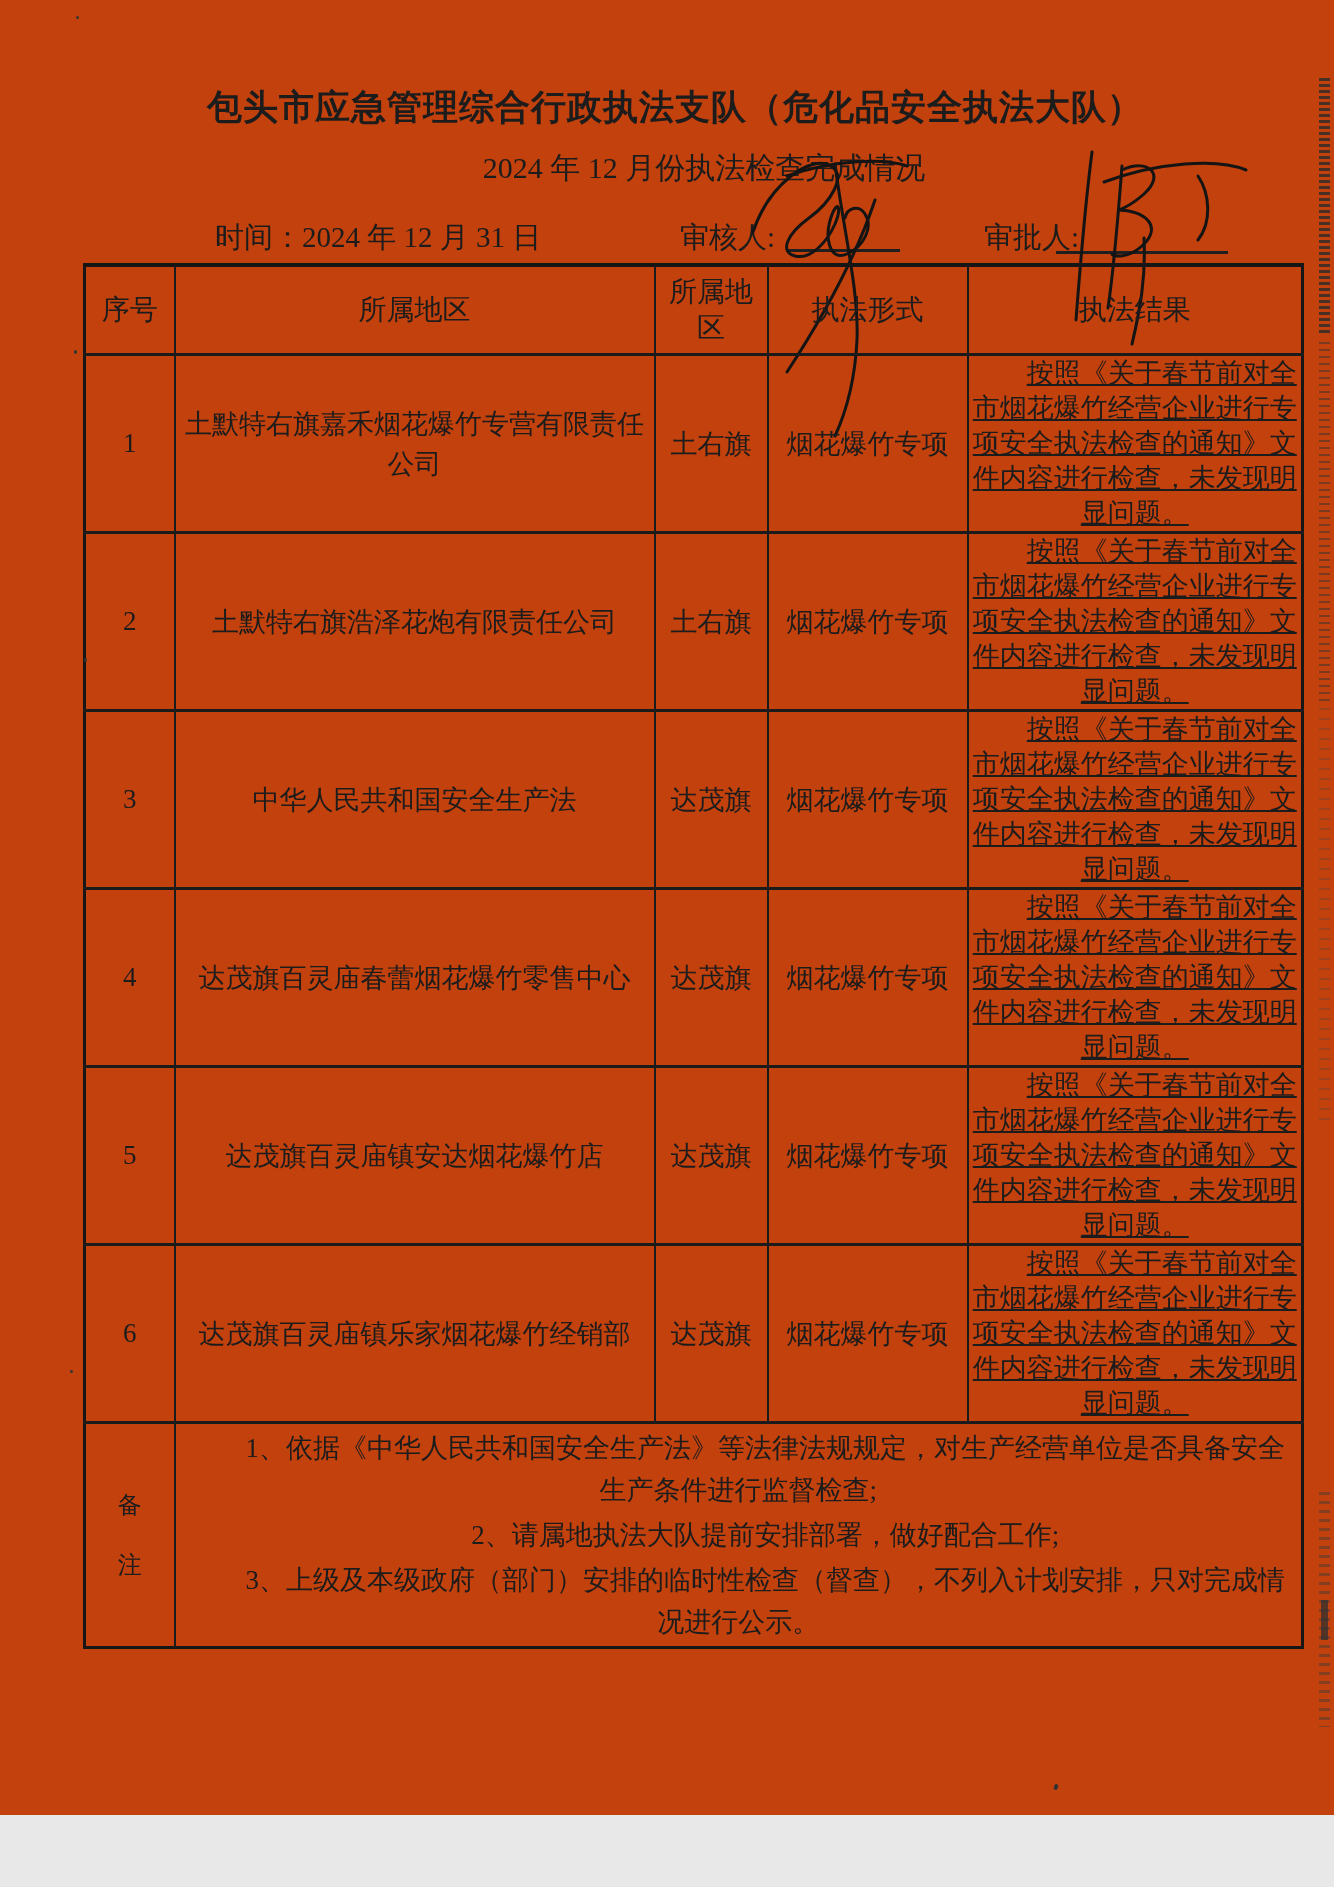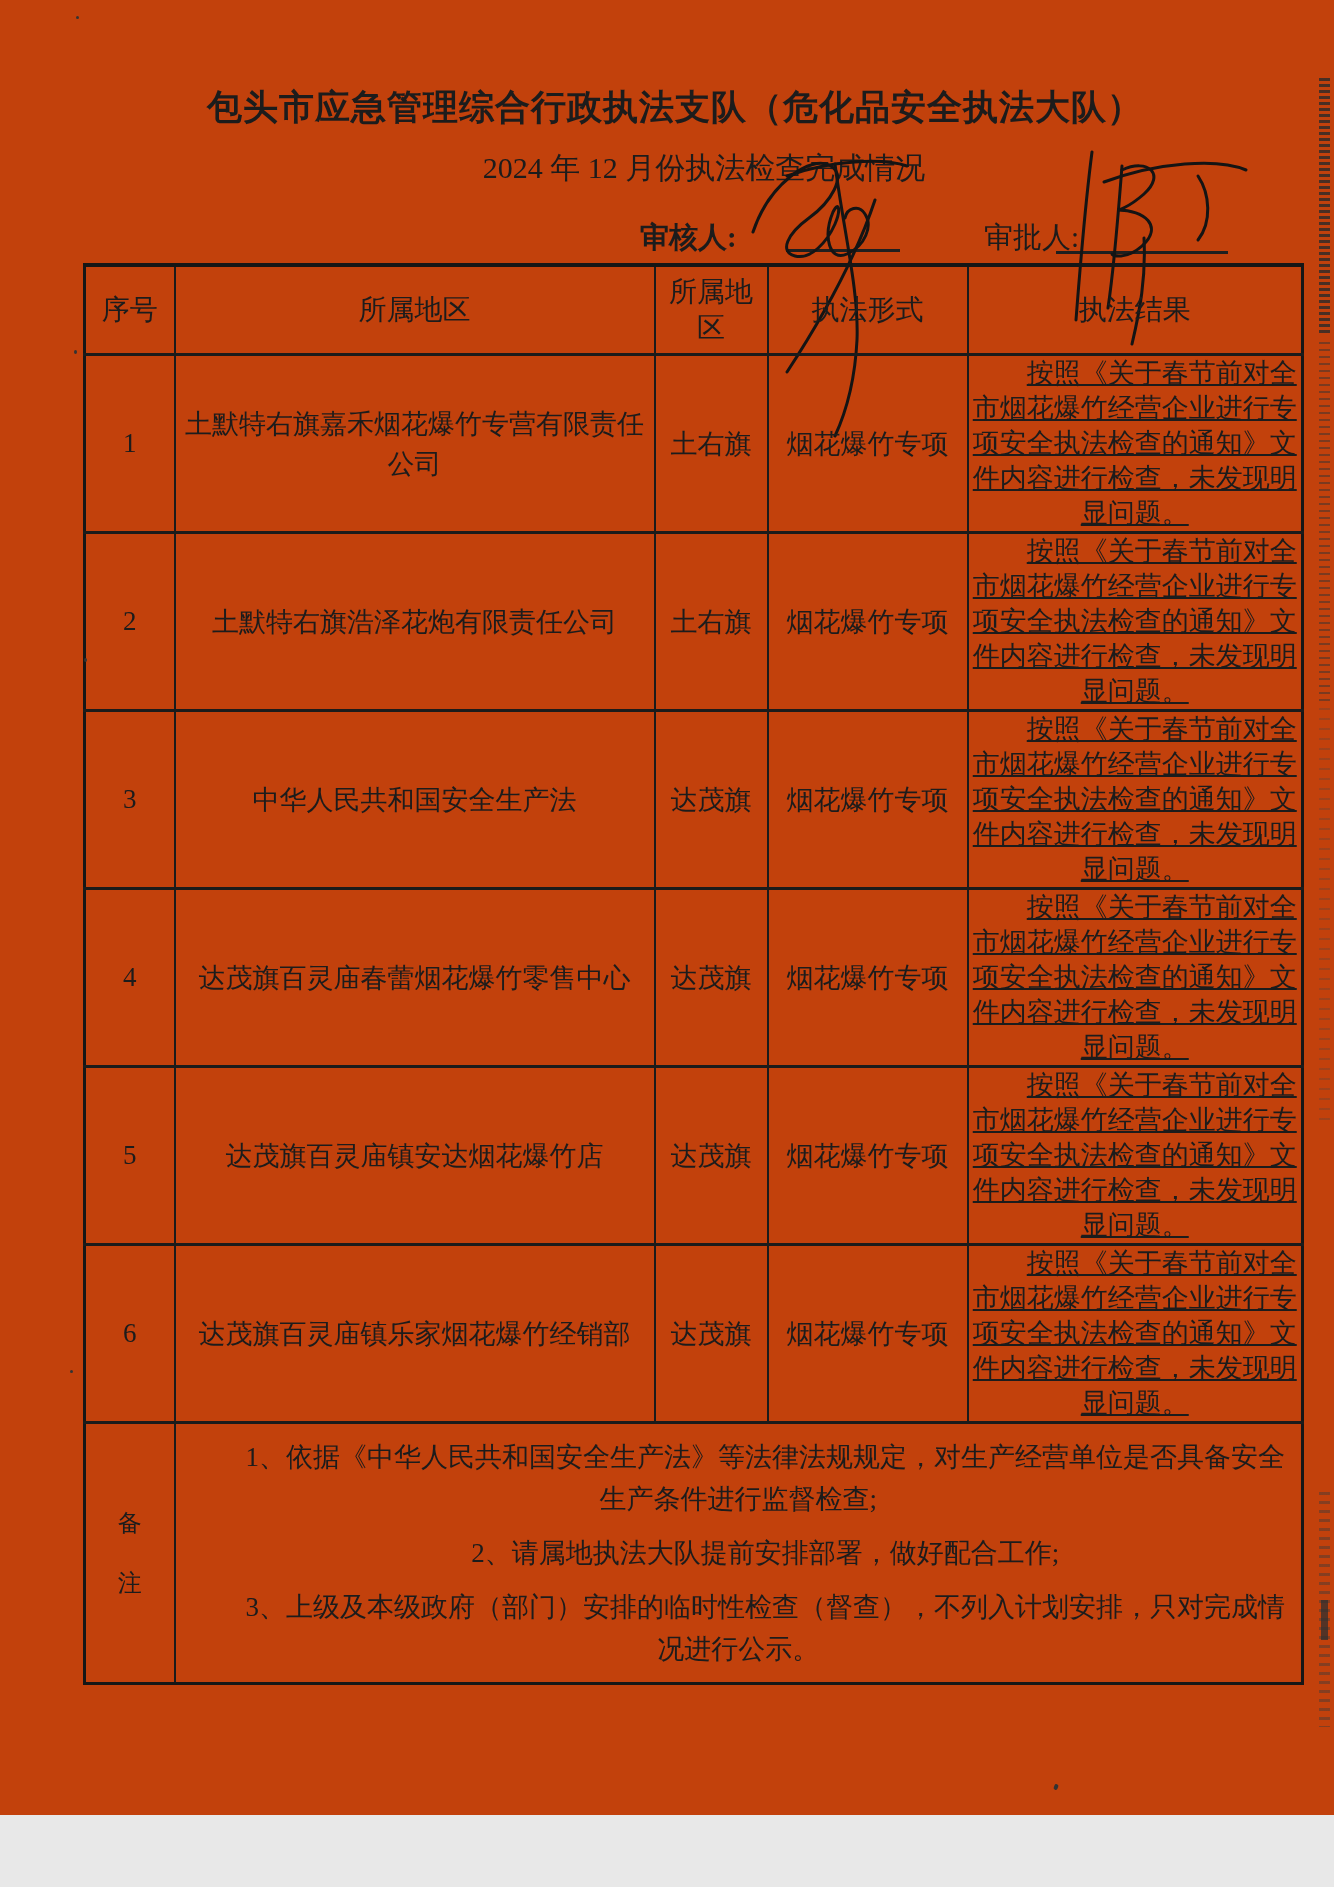--- a/index.html
+++ b/index.html
@@ -16,21 +16,21 @@
     text-align:center;transform:translateX(8px);
     font-size:35px;font-weight:bold;letter-spacing:1px;
   }
   .subtitle{
     position:absolute;top:148px;left:0;width:1334px;
     text-align:center;transform:translateX(37px);
     font-size:30px;font-weight:400;
   }
   .meta-item{position:absolute;top:218px;font-size:29px;white-space:nowrap;}
   .meta-date{left:215px;}
-  .meta-reviewer{left:640px;font-weight:bold;}
+  .meta-reviewer{left:680px;}
   .meta-approver{left:984px;}
   .sig-underline{position:absolute;height:3px;background:#1f1f1f;}
   .u-reviewer{left:786px;top:249px;width:114px;}
   .u-approver{left:1056px;top:251px;width:172px;}
   .sig{position:absolute;pointer-events:none;}
   .sig svg path{fill:none;stroke:#141414;stroke-width:3;stroke-linecap:round;}
   .sig-reviewer{left:735px;top:140px;}
   .sig-approver{left:1048px;top:118px;}
 
   table.doc{
@@ -53,21 +53,21 @@
   }
   tr.remarks-row td{height:182px;}
   td.remarks-label span{
     display:inline-block;width:1.05em;font-size:24px;
     line-height:2.5;word-break:break-all;text-align:center;
   }
   td.remarks-content{
     text-align:left;vertical-align:top;
     padding:10px 8px 6px 12px;font-size:24px;line-height:42px;
   }
-  td.remarks-content p{margin:12px;text-indent:2em;}
+  td.remarks-content p{margin:3px;text-indent:2em;}
 
   
   .edge-strip{position:absolute;right:4px;width:11px;}
   .edge-1{top:78px;height:256px;opacity:.8;
     background:repeating-linear-gradient(to bottom,#2a2a2a 0 3px,transparent 3px 6px);}
   .edge-2{top:342px;height:360px;opacity:.5;
     background:repeating-linear-gradient(to bottom,#333 0 2px,transparent 2px 7px);}
   .edge-3{top:708px;height:420px;opacity:.28;
     background:repeating-linear-gradient(to bottom,#444 0 2px,transparent 2px 10px);}
   .edge-4{top:1492px;height:235px;opacity:.45;
@@ -76,20 +76,21 @@
   .speck{position:absolute;background:#333;border-radius:50%;}
 </style>
 </head>
 <body>
 
 <div class="page">
 
   <div class="title">包头市应急管理综合行政执法支队（危化品安全执法大队）</div>
   <div class="subtitle">2024 年 12 月份执法检查完成情况</div>
 
+  <div class="meta-item meta-date">时间：2024 年 12 月 31 日</div>
   <div class="meta-item meta-reviewer">审核人:</div>
   <div class="meta-item meta-approver">审批人:</div>
 
   <div class="sig-underline u-reviewer"></div>
   <div class="sig-underline u-approver"></div>
 
   <div class="sig sig-reviewer">
     <svg width="180" height="300" viewBox="0 0 180 300">
       <path d="M18,92 C34,44 76,14 96,26 C112,36 96,62 74,78 C52,94 44,112 60,116 C76,120 92,102 100,84 C106,70 104,60 98,72 C88,96 94,122 112,114 C130,106 138,86 130,74 C124,64 112,68 110,78"></path>
       <path d="M100,24 C108,88 124,150 122,200 C120,240 112,270 100,296"></path>

